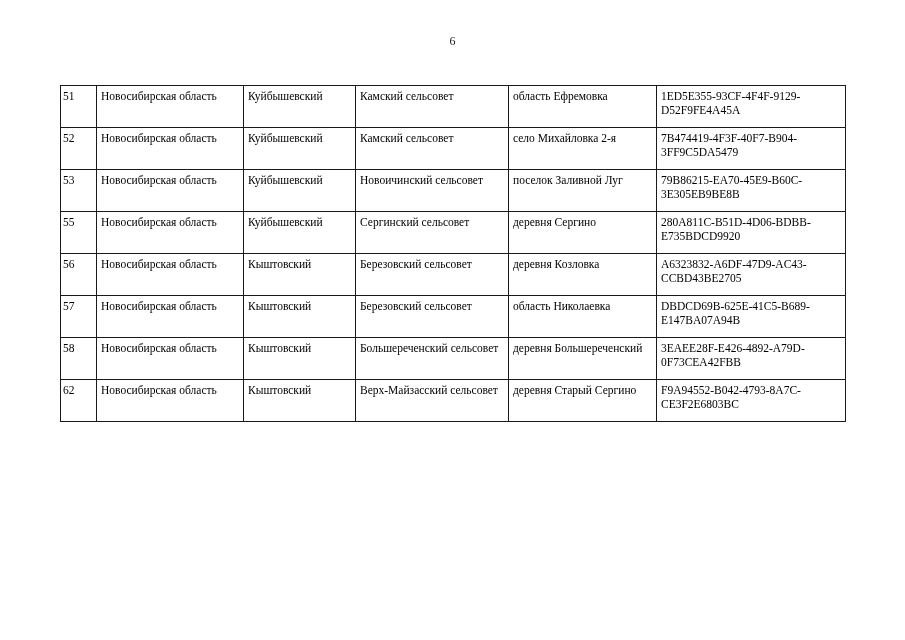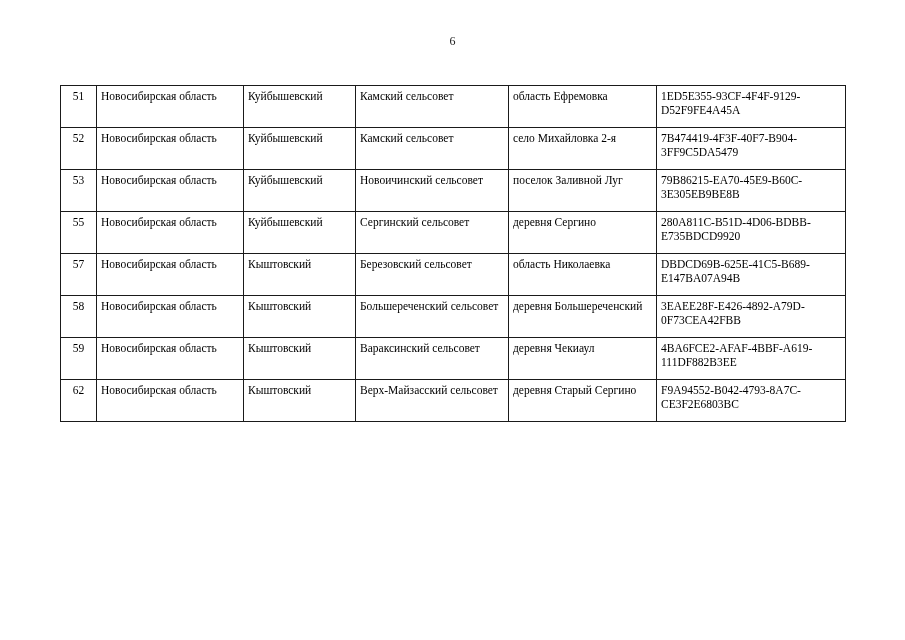--- a/index.html
+++ b/index.html
@@ -33,21 +33,20 @@
     border: 1px solid #1a1a1a;
     vertical-align: top;
     font-size: 11.5px;
     line-height: 14px;
     padding: 3px 2px 2px 4px;
     height: 42px;
     overflow: hidden;
     word-wrap: break-word;
   }
   table.doc-table td.num {
-    text-align: center;
     padding-left: 2px;
   }
   col.c-num   { width: 36px; }
   col.c-reg   { width: 147px; }
   col.c-dist  { width: 112px; }
   col.c-sels  { width: 153px; }
   col.c-sett  { width: 148px; }
   col.c-guid  { width: 189px; }
 </style>
 </head>
@@ -91,44 +90,44 @@
   </tr>
       <tr>
     <td class="num">55</td>
     <td>Новосибирская область</td>
     <td>Куйбышевский</td>
     <td>Сергинский сельсовет</td>
     <td>деревня Сергино</td>
     <td>280A811C-B51D-4D06-BDBB-E735BDCD9920</td>
   </tr>
       <tr>
+    <td class="num">56</td>
+    <td>Новосибирская область</td>
+    <td>Кыштовский</td>
+    <td>Березовский сельсовет</td>
+    <td>деревня Козловка</td>
+    <td>A6323832-A6DF-47D9-AC43-CCBD43BE2705</td>
+  </tr>
+      <tr>
     <td class="num">57</td>
     <td>Новосибирская область</td>
     <td>Кыштовский</td>
     <td>Березовский сельсовет</td>
     <td>область Николаевка</td>
     <td>DBDCD69B-625E-41C5-B689-E147BA07A94B</td>
   </tr>
       <tr>
     <td class="num">58</td>
     <td>Новосибирская область</td>
     <td>Кыштовский</td>
     <td>Большереченский сельсовет</td>
     <td>деревня Большереченский</td>
     <td>3EAEE28F-E426-4892-A79D-0F73CEA42FBB</td>
   </tr>
       <tr>
-    <td class="num">59</td>
-    <td>Новосибирская область</td>
-    <td>Кыштовский</td>
-    <td>Вараксинский сельсовет</td>
-    <td>деревня Чекиаул</td>
-    <td>4BA6FCE2-AFAF-4BBF-A619-111DF882B3EE</td>
-  </tr>
-      <tr>
     <td class="num">62</td>
     <td>Новосибирская область</td>
     <td>Кыштовский</td>
     <td>Верх-Майзасский сельсовет</td>
     <td>деревня Старый Сергино</td>
     <td>F9A94552-B042-4793-8A7C-CE3F2E6803BC</td>
   </tr>
     </tbody>
 </table>
 

